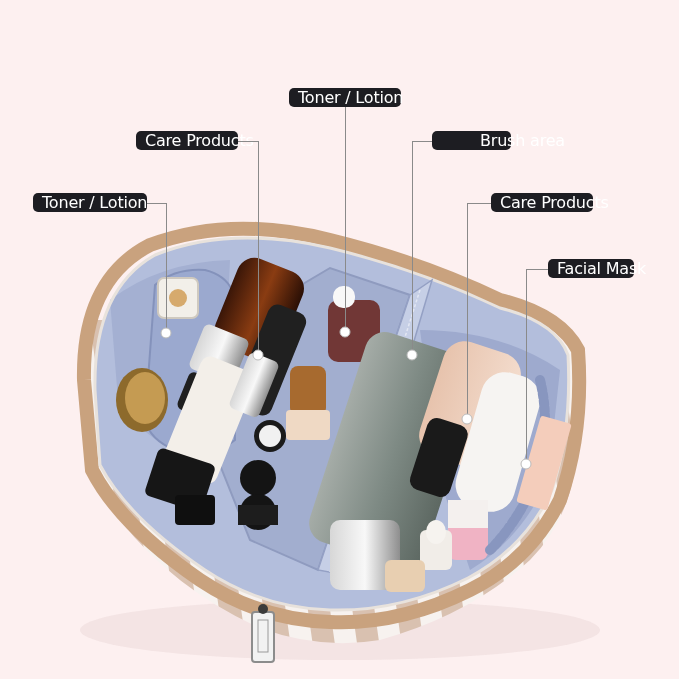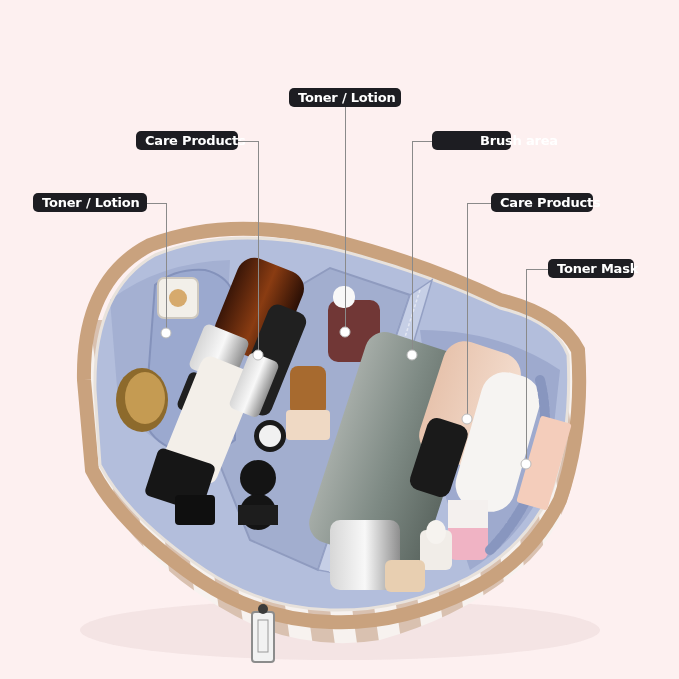--- a/index.html
+++ b/index.html
@@ -9,22 +9,22 @@
     font-family:"DejaVu Sans", sans-serif;
     position:relative;
   }
   .stage { position:absolute; left:0; top:0; width:679px; height:679px; }
   .bag-svg { position:absolute; left:0; top:0; }
   .callout-label {
     position:absolute;
     background:#1d1d22;
     color:#ffffff;
     font-family:"DejaVu Sans", sans-serif;
-    font-weight:bold;
-    font-size:13px;
+    font-weight:normal;
+    font-size:16px;
     line-height:19px;
     height:19px;
     padding:0 9px;
     border-radius:5px;
     white-space:nowrap;
     letter-spacing:-0.2px;
     text-align:center;
     box-sizing:border-box;
   }
   .leader { position:absolute; background:#8a8a8a; }
@@ -158,18 +158,18 @@
   <div class="callout-label" style="left:432px; top:131px; width:79px;padding-left:48px;">Brush area</div>
   <div class="leader" style="left:412px; top:141px; width:20px; height:1px;"></div>
   <div class="leader" style="left:412px; top:141px; width:1px; height:214px;"></div>
   <div class="dot" style="left:412px; top:355px;"></div>
 
   <div class="callout-label" style="left:491px; top:193px; width:102px;">Care Products</div>
   <div class="leader" style="left:467px; top:203px; width:24px; height:1px;"></div>
   <div class="leader" style="left:467px; top:203px; width:1px; height:216px;"></div>
   <div class="dot" style="left:467px; top:419px;"></div>
 
-  <div class="callout-label" style="left:548px; top:259px; width:86px;">Toner Mask</div>
+  <div class="callout-label" style="left:548px; top:259px; width:86px;">Facial Mask</div>
   <div class="leader" style="left:526px; top:269px; width:22px; height:1px;"></div>
   <div class="leader" style="left:526px; top:269px; width:1px; height:195px;"></div>
   <div class="dot" style="left:526px; top:464px;"></div>
 
 </div>
 
 </body></html>

